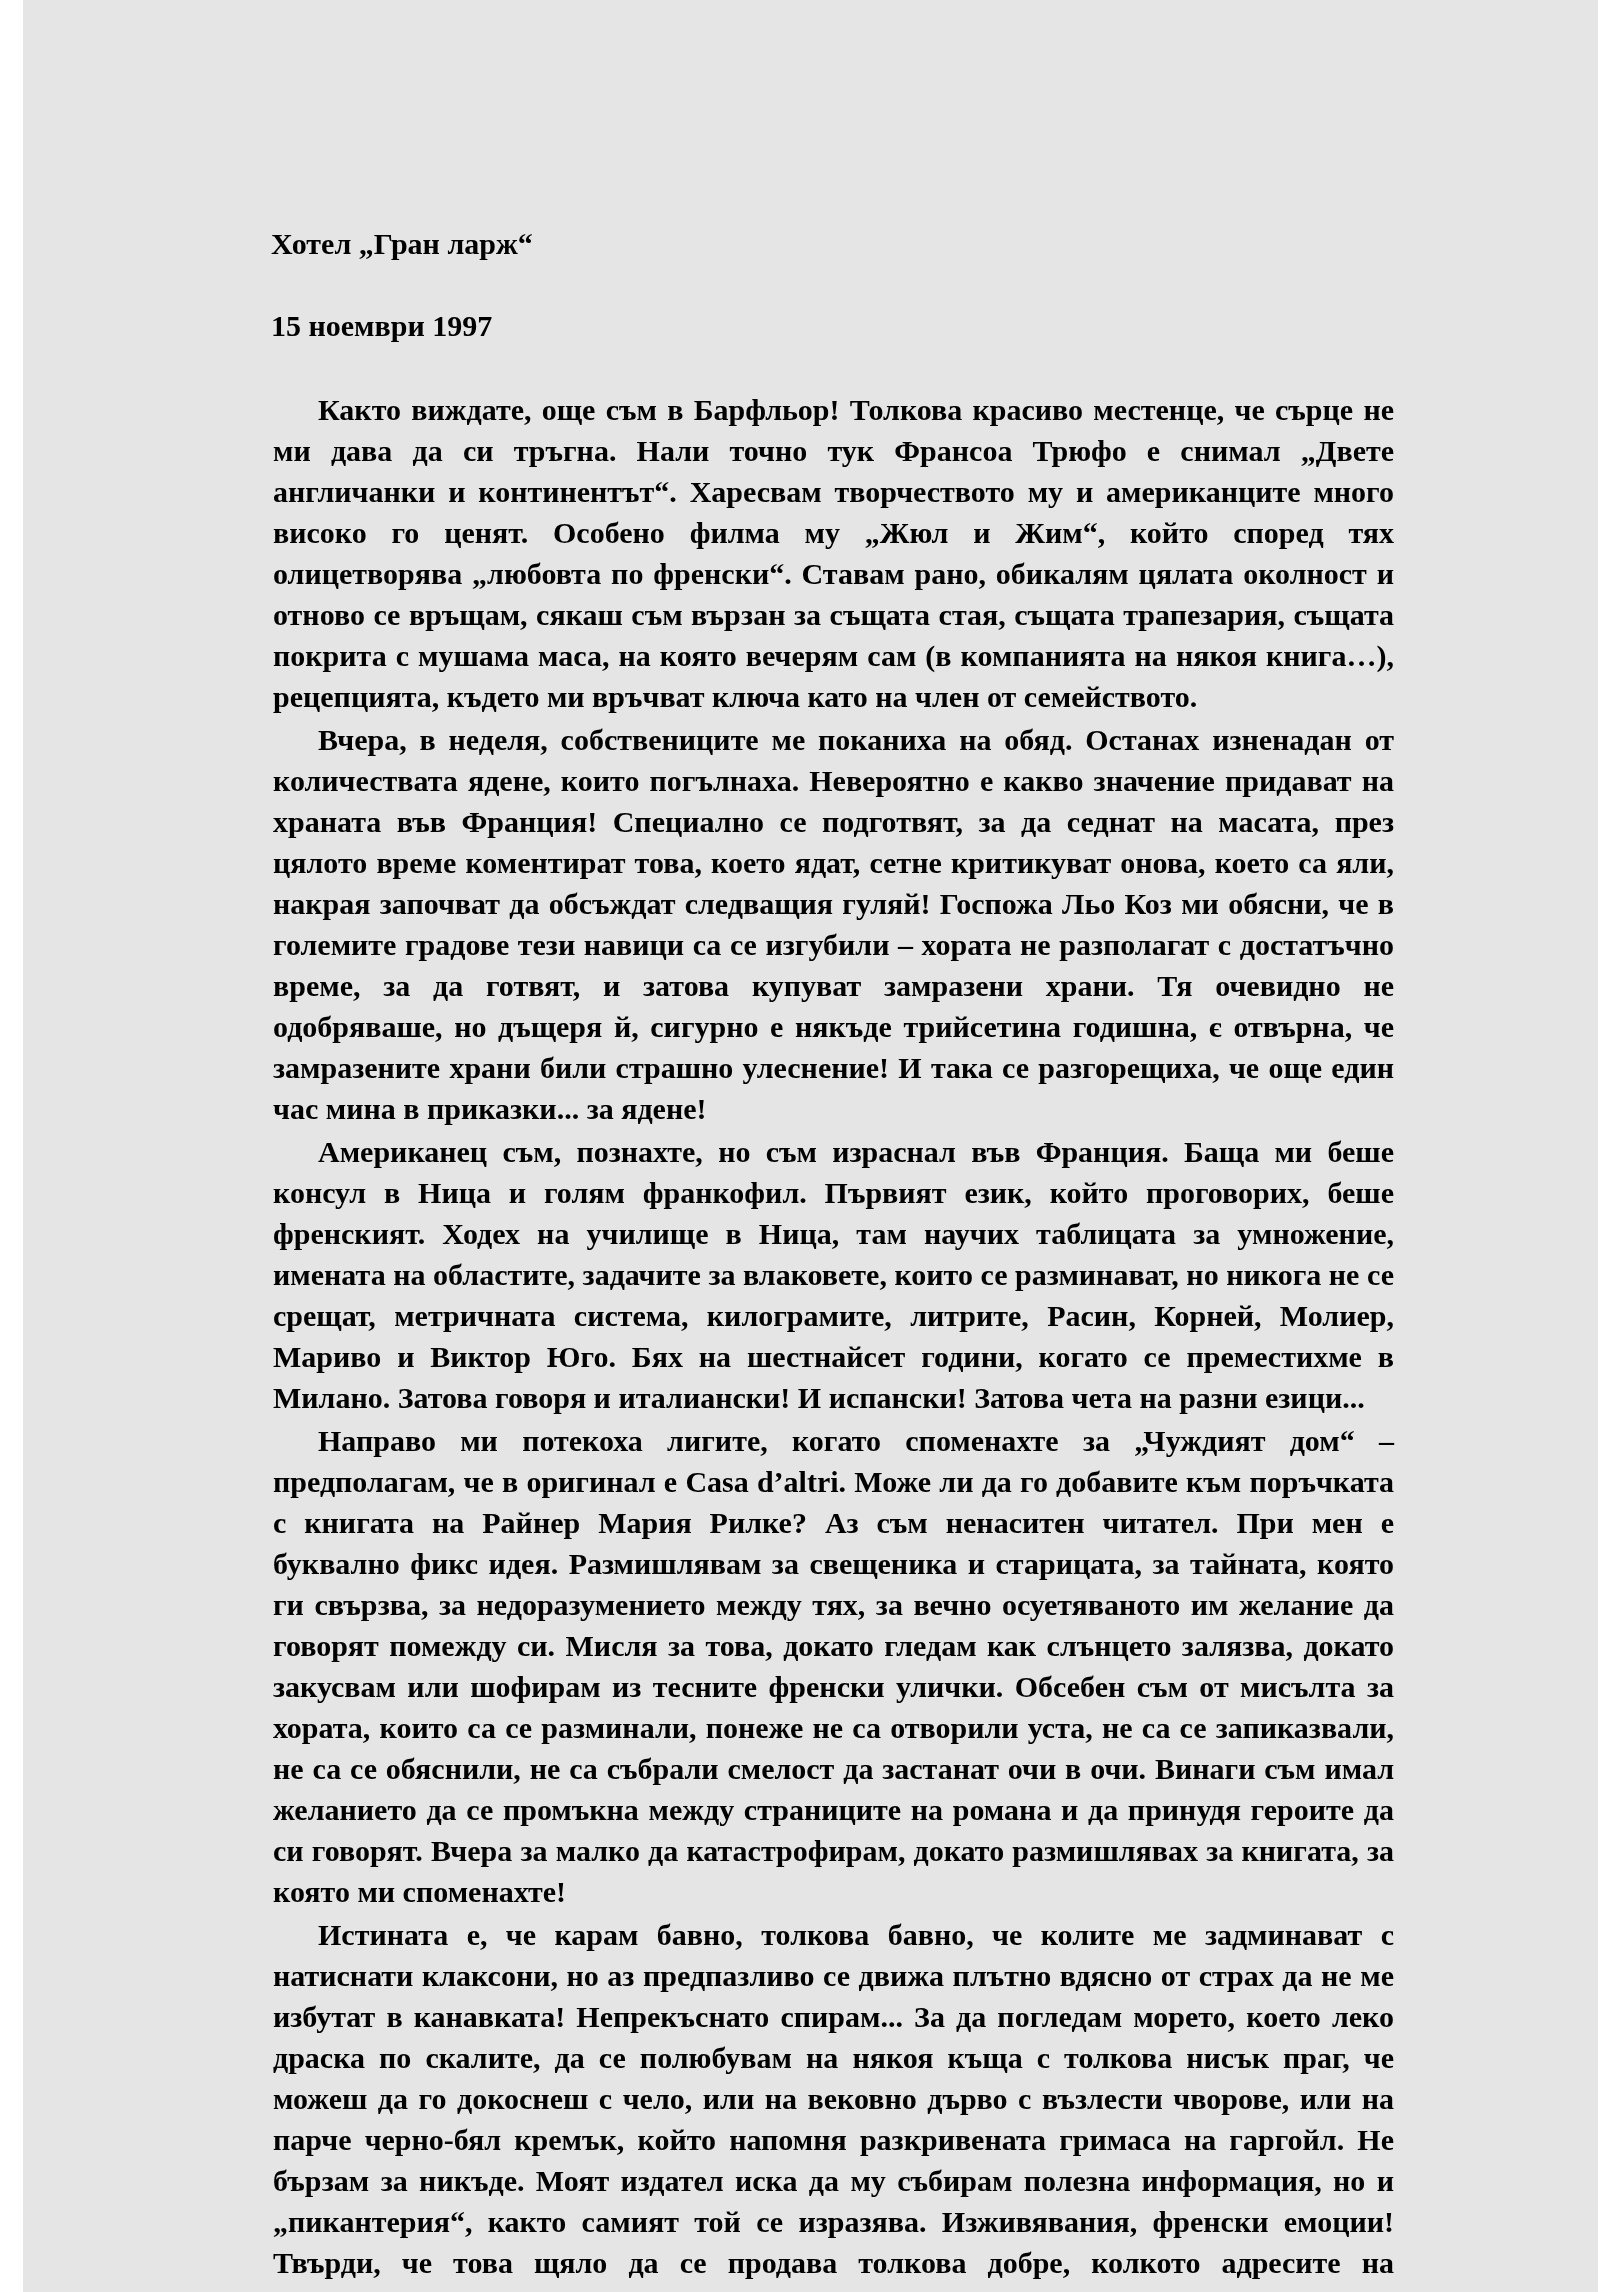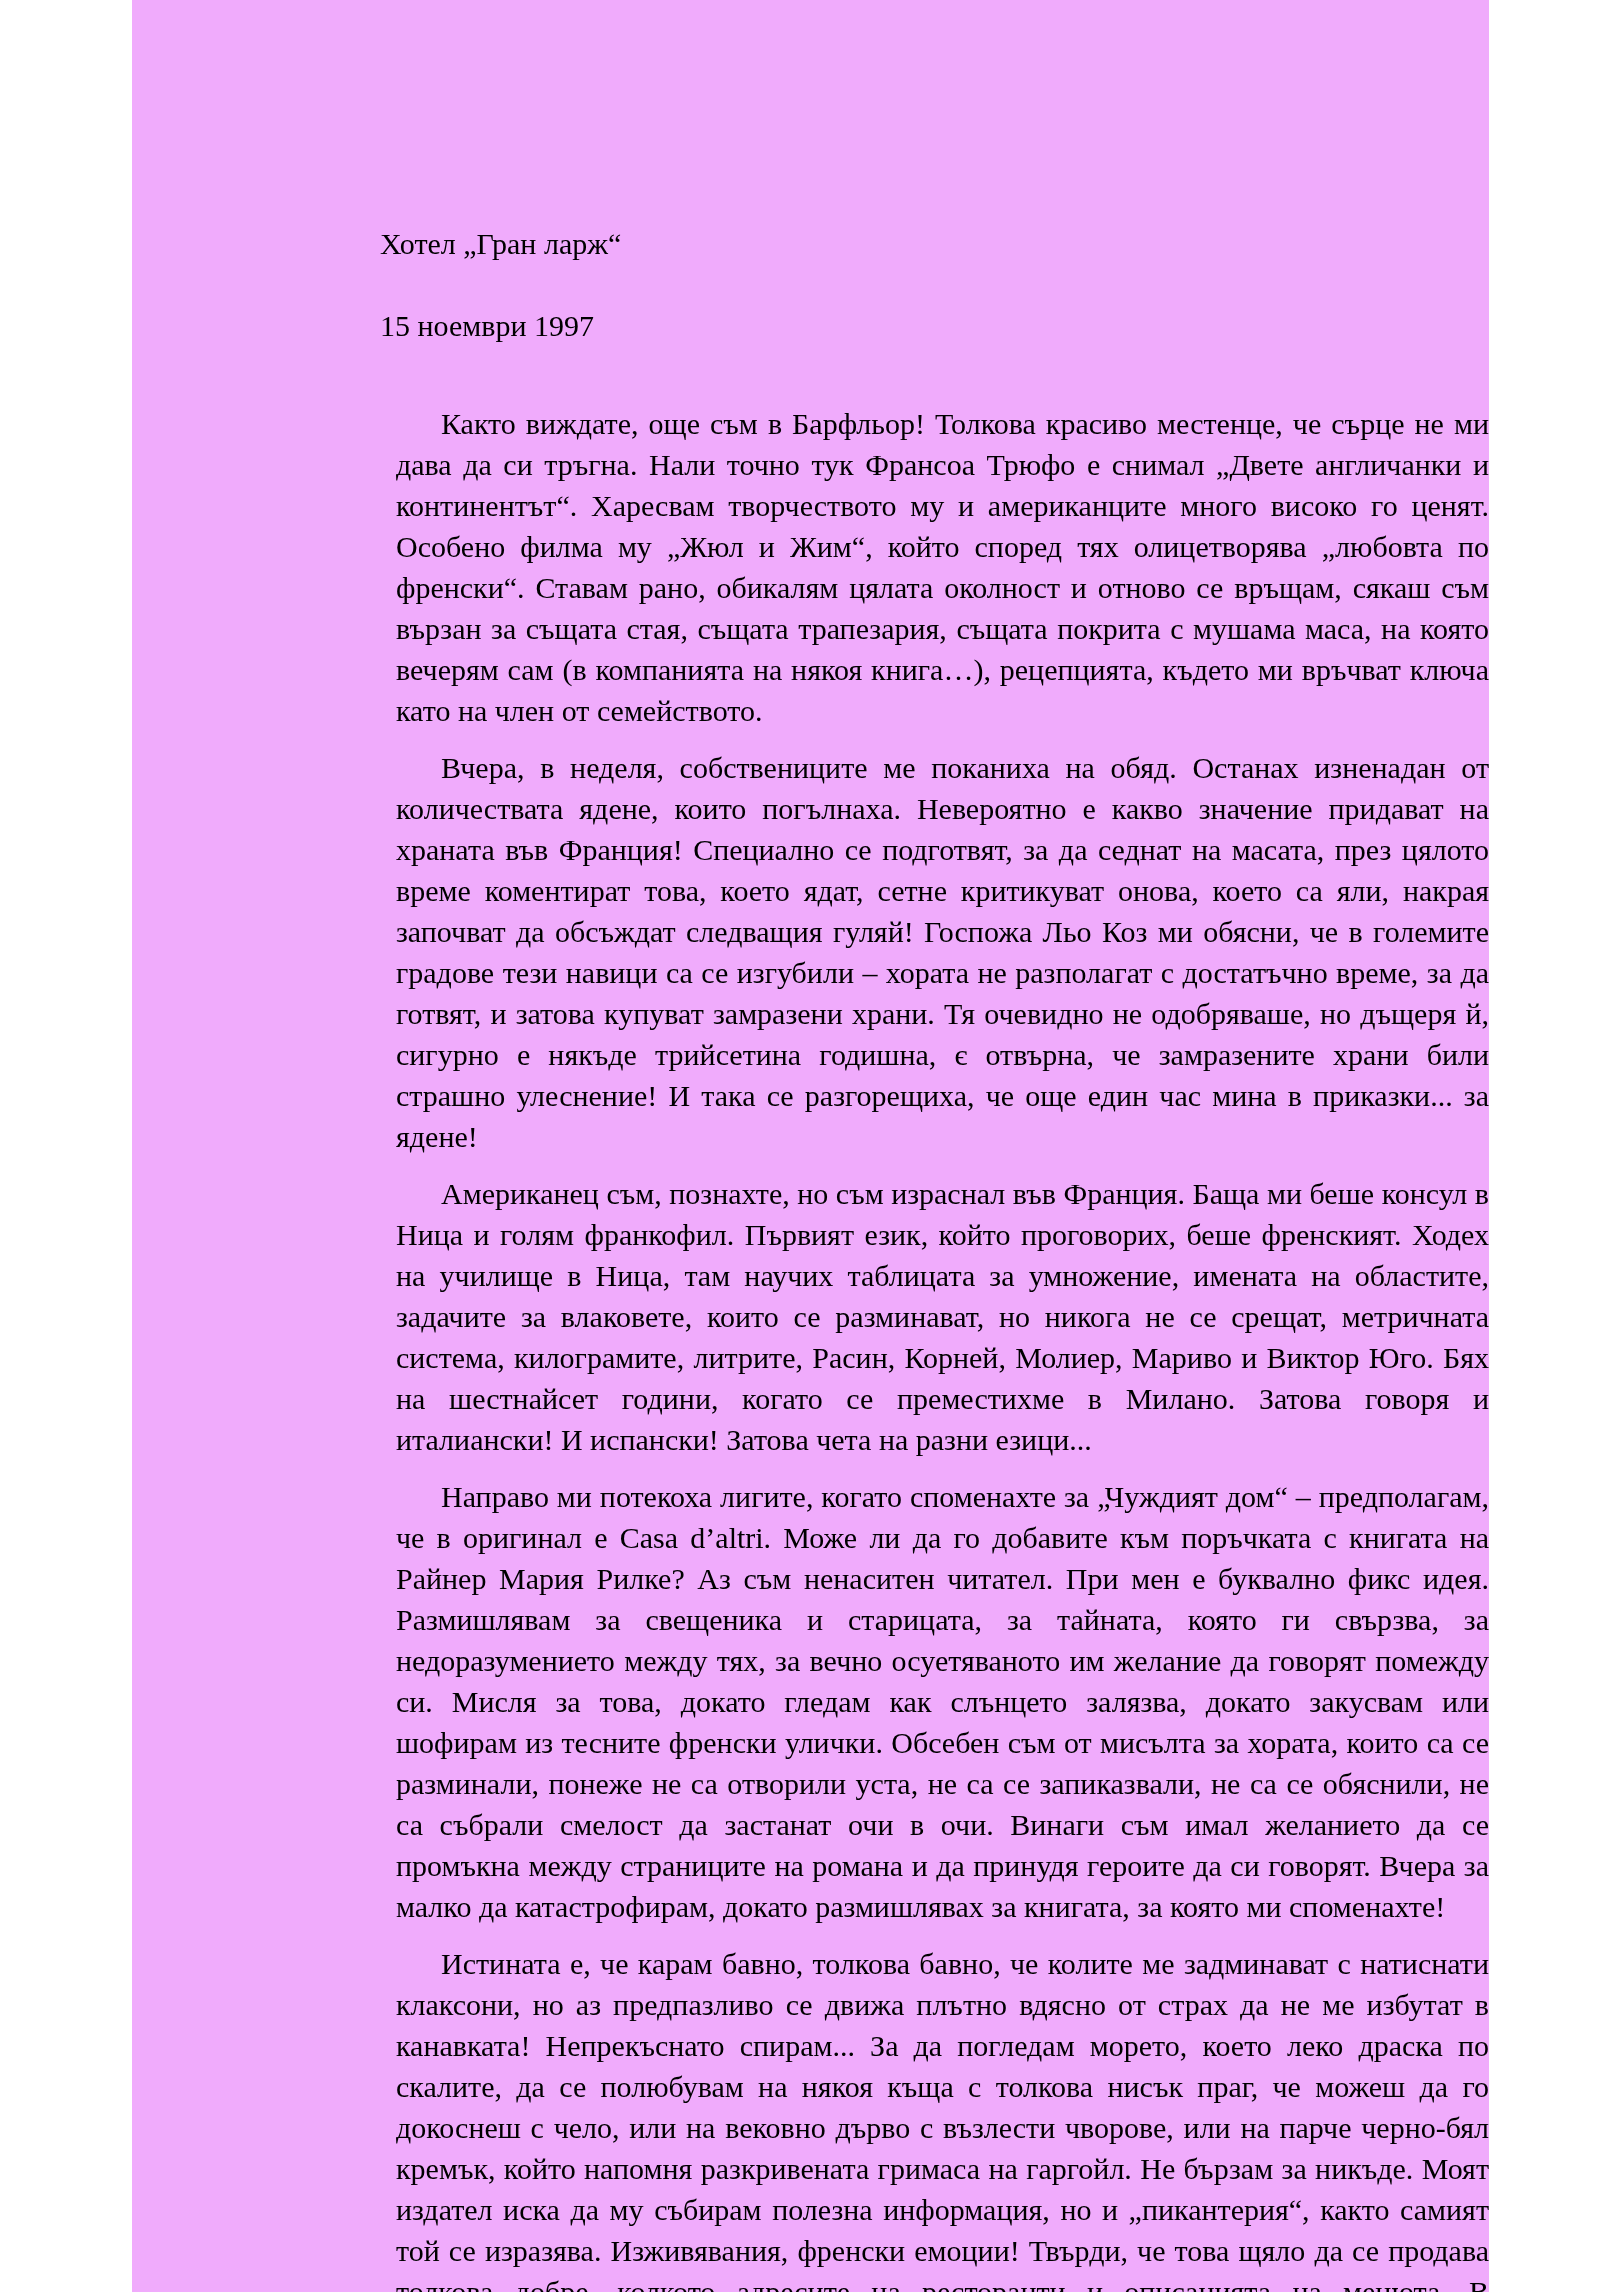--- a/index.html
+++ b/index.html
@@ -6,27 +6,28 @@
   html, body {
     margin: 0;
     padding: 0;
     background: #ffffff;
   }
   body {
     font-family: "Liberation Serif", "DejaVu Serif", serif;
     color: #000000;
   }
   .page {
-    width: 1357px;
+    width: 1575px;
     height: 2293px;
     box-sizing: border-box;
-    background: #f0abfc;
+    background: #e5e5e5;
     position: relative;
     margin: 0 auto;
     overflow: hidden;
+    font-weight: bold;
   }
   .content {
     position: absolute;
     left: 248px;
     top: 182px;
     width: 1125px;
   }
   .heading {
     font-size: 30px;
     line-height: 41px;
@@ -39,21 +40,21 @@
   .salutation {
     font-size: 30px;
     line-height: 41px;
     margin-top: 56px;
   }
   .para {
     font-size: 30px;
     line-height: 41px;
     text-align: justify;
     text-justify: inter-word;
-    margin: 16px;
+    margin: 2px;
     text-indent: 45px;
     hyphens: none;
   }
   .para.first {
     text-indent: 45px;
   }
 </style>
 </head>
 <body>
 

